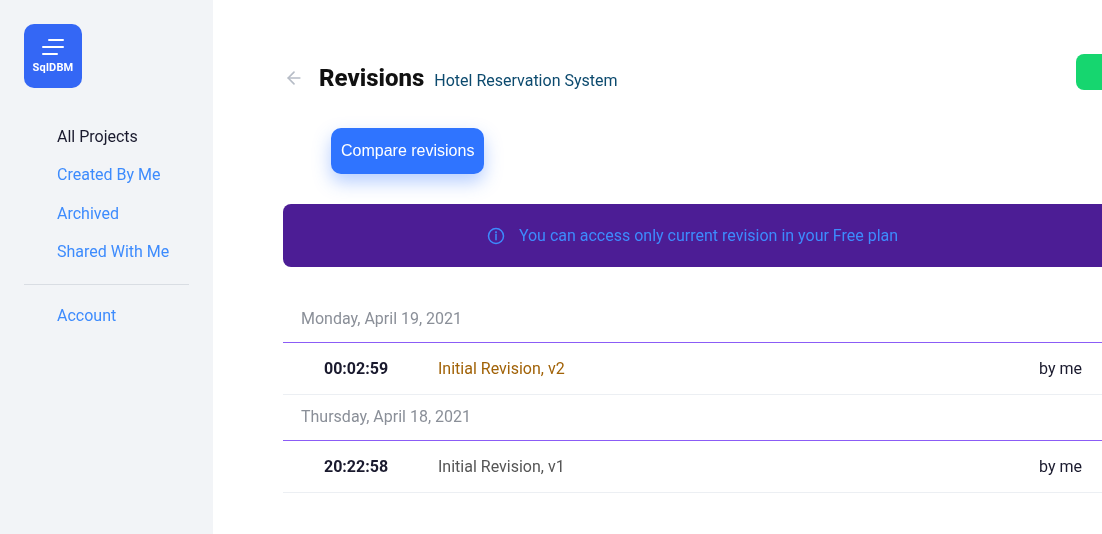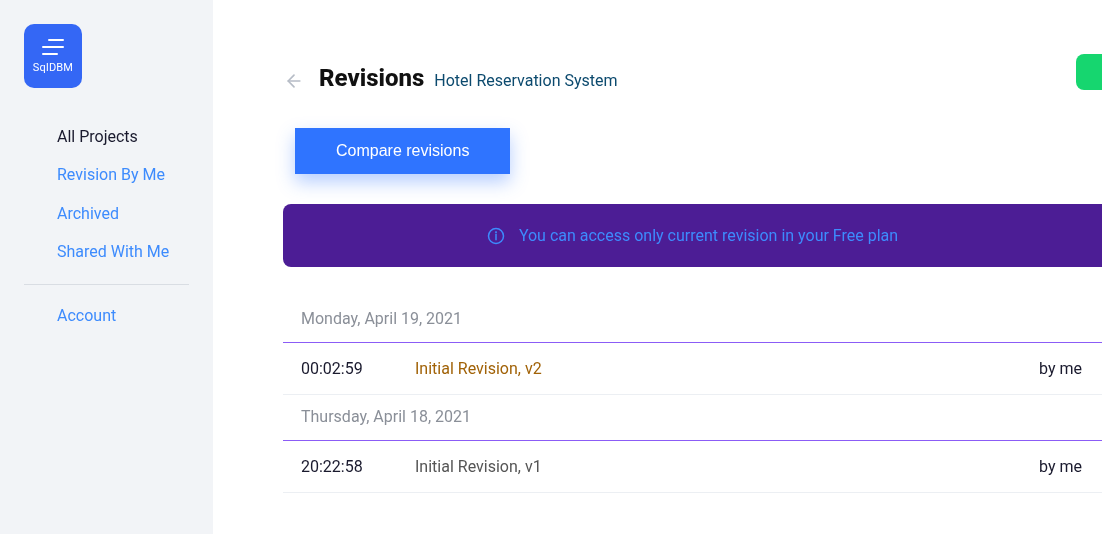--- a/index.html
+++ b/index.html
@@ -39,21 +39,21 @@
     position: relative;
   }
   .logo-lines span {
     position: absolute;
     height: 2px;
     background: #fff;
     border-radius: 1px;
   }
   .logo-text {
     font-size: 11px;
-    font-weight: 400;
+    font-weight: 700;
     color: #fff;
     letter-spacing: 0.2px;
   }
 
   .nav-list { list-style: none; }
   .nav-item {
     font-size: 16px;
     line-height: 1.4;
     padding: 8px 0;
     color: #3d8bfd;
@@ -69,21 +69,21 @@
   }
 
   
   .main {
     flex: 1;
     padding: 64px 0 0 70px;
     position: relative;
   }
   .header-row {
     display: flex;
-    align-items: flex-end;
+    align-items: center;
     gap: 14px;
   }
   .back-arrow {
     width: 22px; height: 22px;
     display: flex; align-items: center; justify-content: center;
     cursor: pointer;
   }
   .title-wrap {
     display: flex;
     align-items: baseline;
@@ -93,28 +93,28 @@
     font-size: 24px;
     font-weight: 800;
     color: #111;
   }
   .page-subtitle {
     font-size: 16px;
     color: #0c4a6e;
   }
 
   .compare-btn {
-    margin: 36px 0 0 12px;
+    margin: 36px 0 0 48px;
     background: #2f74ff;
     color: #fff;
     border: none;
     font-size: 16px;
     font-weight: 500;
-    padding: 14px 41px;
-    border-radius: 0;
+    padding: 14px 10px;
+    border-radius: 10px;
     cursor: pointer;
     box-shadow: 0 8px 18px rgba(47,116,255,0.35);
   }
 
   .notice {
     margin: 30px 0 0 0;
     background: #4c1d95;
     border-radius: 8px 0 0 8px;
     padding: 22px 20px;
     display: flex;
@@ -136,21 +136,22 @@
   .rev-row {
     display: flex;
     align-items: center;
     padding: 16px 0 16px 18px;
     border-bottom: 1px solid #eceff3;
     font-size: 16px;
   }
   .rev-time {
     width: 114px;
     color: #1a1a2e;
-    font-weight: 400;
+    font-weight: 700;
+    margin-left: 23px;
   }
   .rev-name { flex: 1; color: #555; }
   .rev-name.link { color: #a16207; cursor: pointer; }
   .rev-by {
     padding-right: 20px;
     color: #1a1a2e;
     white-space: nowrap;
   }
 
   .pill-btn {
@@ -171,21 +172,21 @@
     <div class="logo-lines">
       <span style="top:0; left:6px; width:16px;"></span>
       <span style="top:7px; left:0; width:22px;"></span>
       <span style="top:14px; left:0; width:16px;"></span>
     </div>
     <div class="logo-text">SqlDBM</div>
   </div>
 
   <ul class="nav-list">
     <li class="nav-item active">All Projects</li>
-    <li class="nav-item">Revision By Me</li>
+    <li class="nav-item">Created By Me</li>
     <li class="nav-item">Archived</li>
     <li class="nav-item">Shared With Me</li>
   </ul>
   <div class="nav-sep"></div>
   <ul class="nav-list">
     <li class="nav-item">Account</li>
   </ul>
 </aside>
 
 <main class="main">

